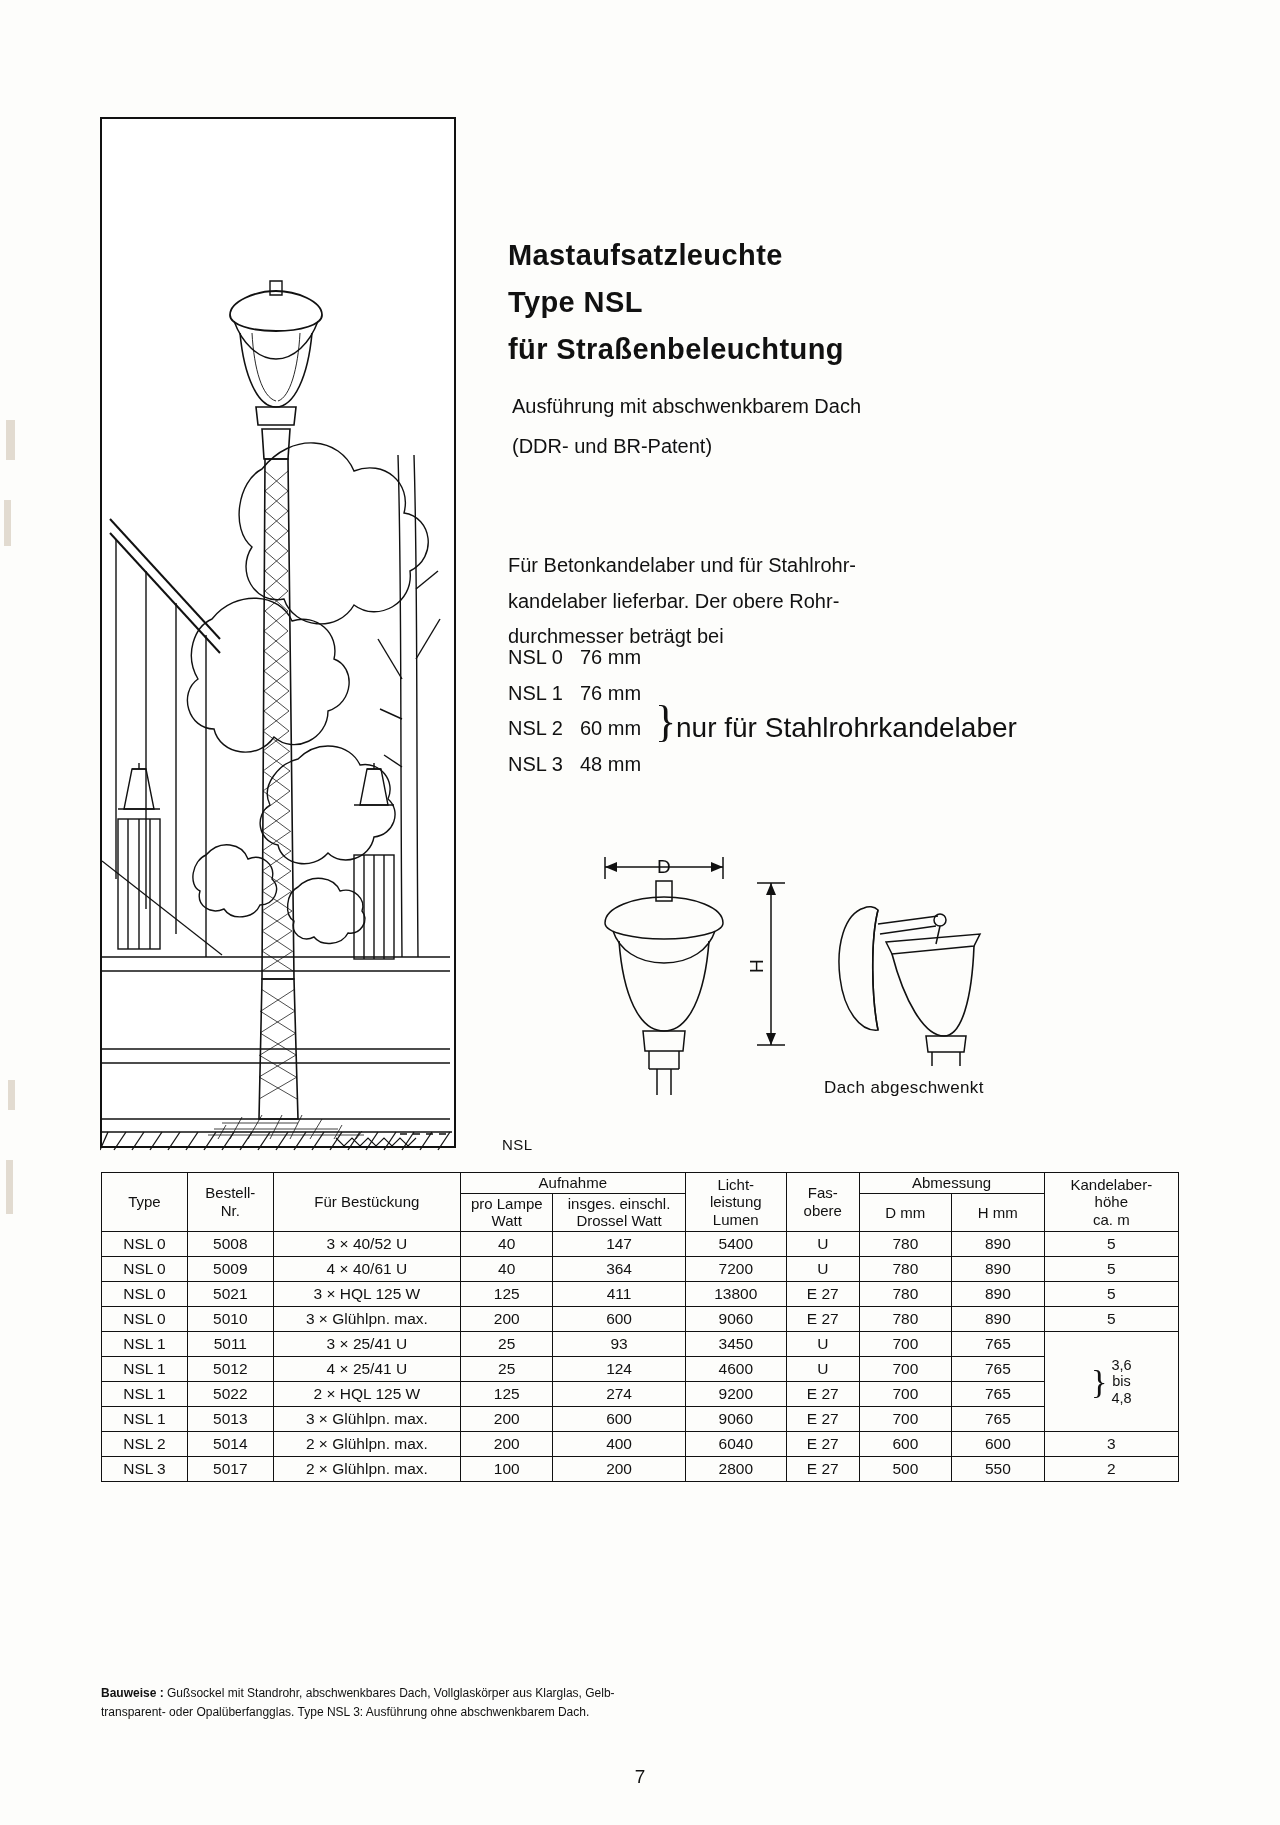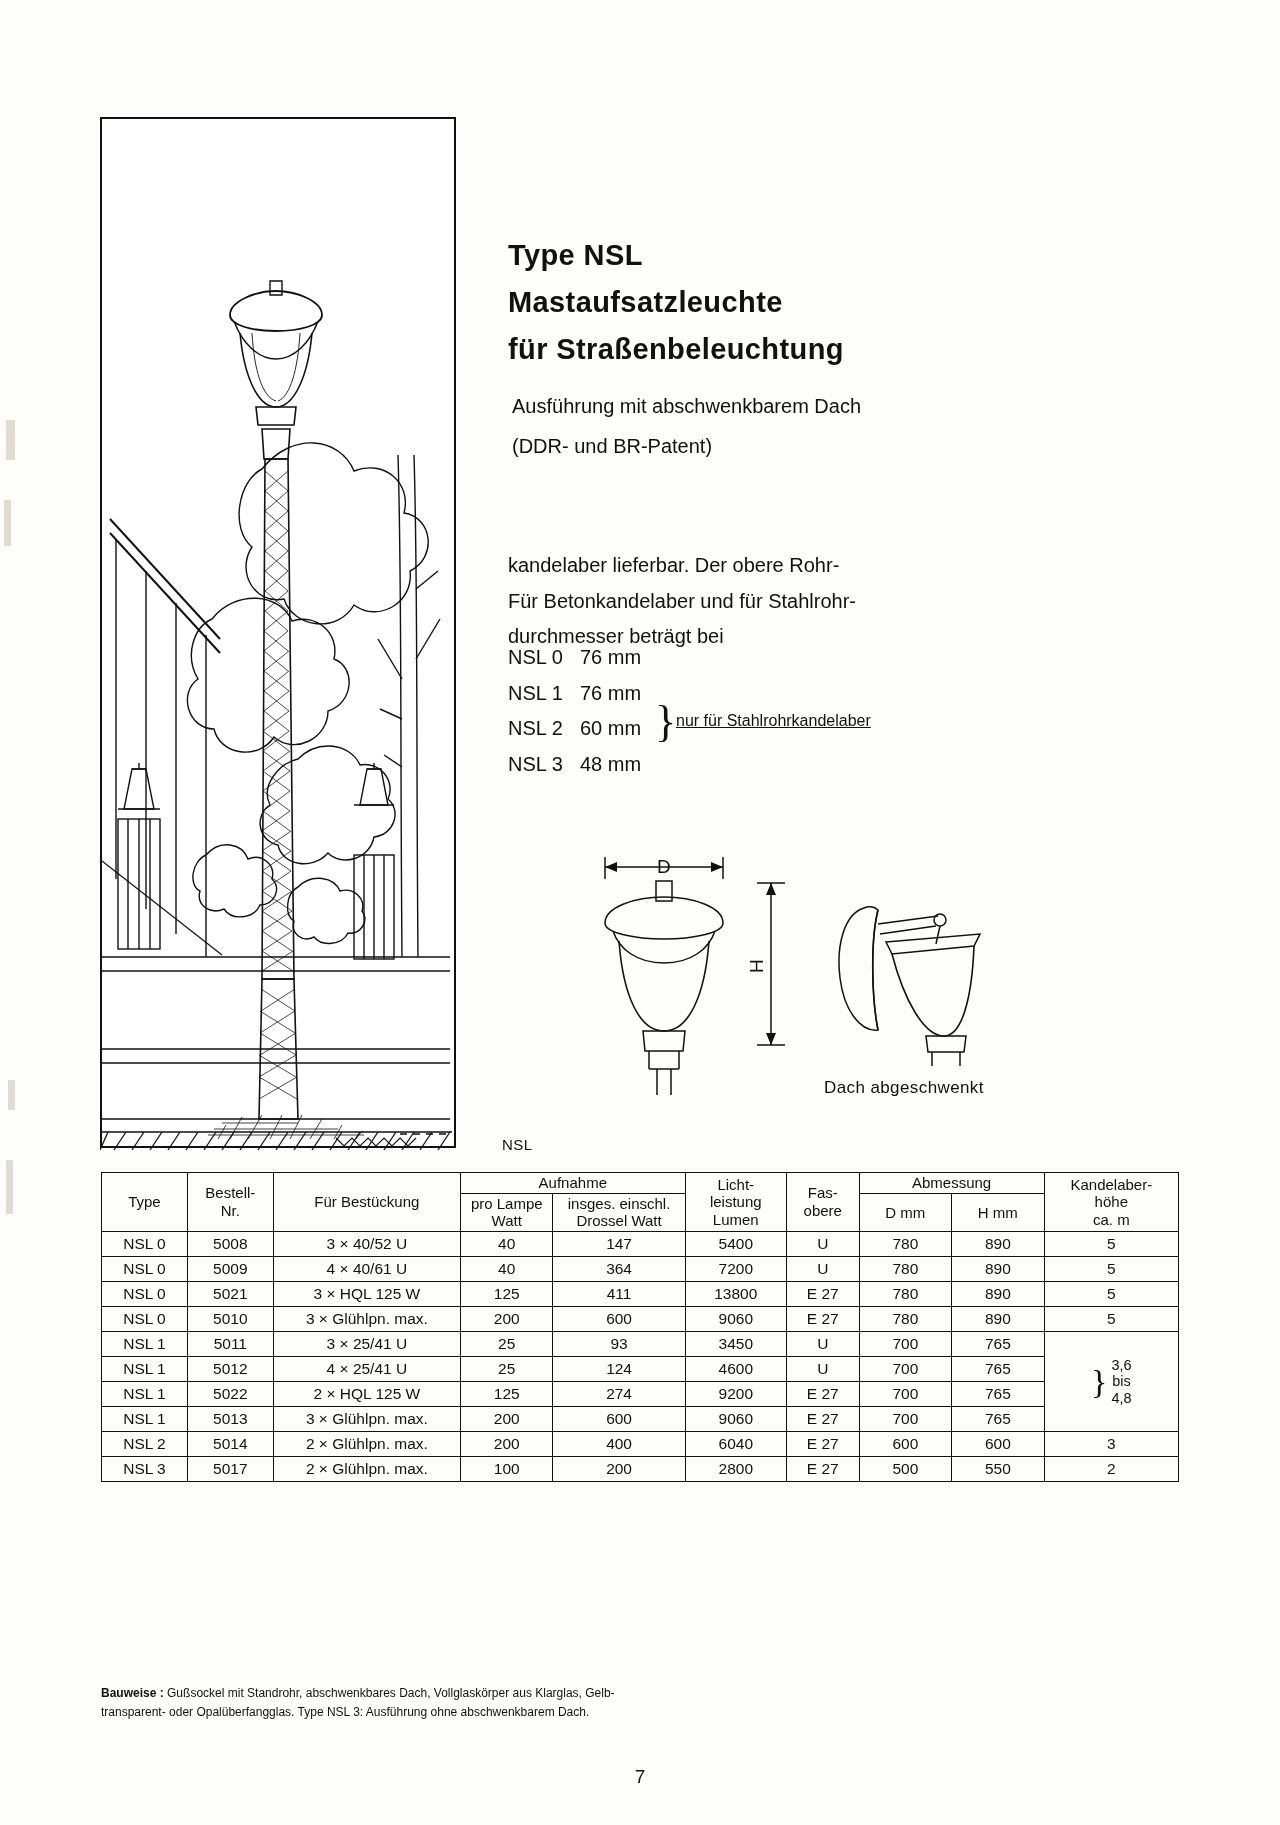--- a/index.html
+++ b/index.html
@@ -98,23 +98,22 @@
     left: 655px;
     top: 700px;
     font-size: 44px;
     line-height: 1;
     font-family: "Liberation Serif", serif;
   }
   .brace-note {
     position: absolute;
     left: 676px;
     top: 712px;
-    font-size: 16px;
+    font-size: 28px;
     white-space: nowrap;
-    text-decoration: underline;
   }
 
   
   .techdraw {
     position: absolute;
     left: 575px;
     top: 845px;
     width: 440px;
     height: 260px;
   }
@@ -321,33 +320,33 @@
       <line x1="332" y1="4" x2="320" y2="22"></line>
         <line x1="350" y1="4" x2="338" y2="22"></line>
       <path d="M236 10 L244 18 L252 10 L260 18 L268 10 L276 18 L284 10 L292 18 L300 10 L308 18 L316 10" stroke-width="1.1"></path>
       <path d="M300 6 L352 6" stroke-dasharray="7 6"></path>
     </g>
   </svg>
 
   <div class="nsl-label">NSL</div>
 
   <div class="headline">
+    <div class="h1">Mastaufsatzleuchte</div>
     <div class="h1">Type NSL</div>
-    <div class="h1">Mastaufsatzleuchte</div>
     <div class="h1">für Straßenbeleuchtung</div>
   </div>
 
   <div class="sub">
     <div>Ausführung mit abschwenkbarem Dach</div>
     <div>(DDR- und BR-Patent)</div>
   </div>
 
   <div class="para">
+    <div>Für Betonkandelaber und für Stahlrohr-</div>
     <div>kandelaber lieferbar.  Der obere Rohr-</div>
-    <div>Für Betonkandelaber und für Stahlrohr-</div>
     <div>durchmesser beträgt bei</div>
   </div>
 
   <div class="dimlist">
     <table>
       <tbody>
           <tr>
         <td class="type">NSL 0</td>
         <td class="val">76 mm</td>
       </tr>

